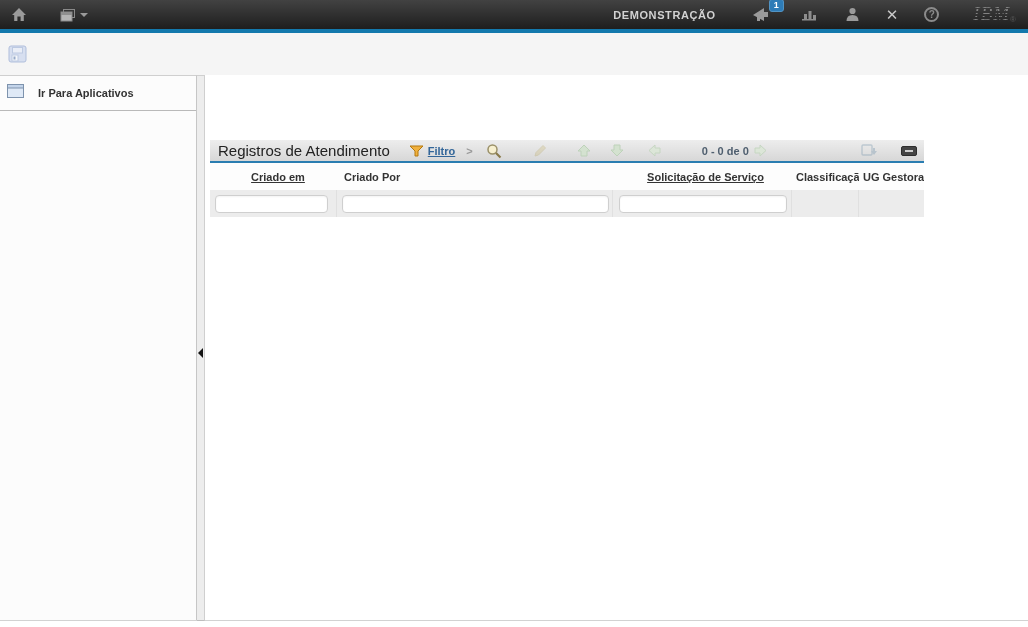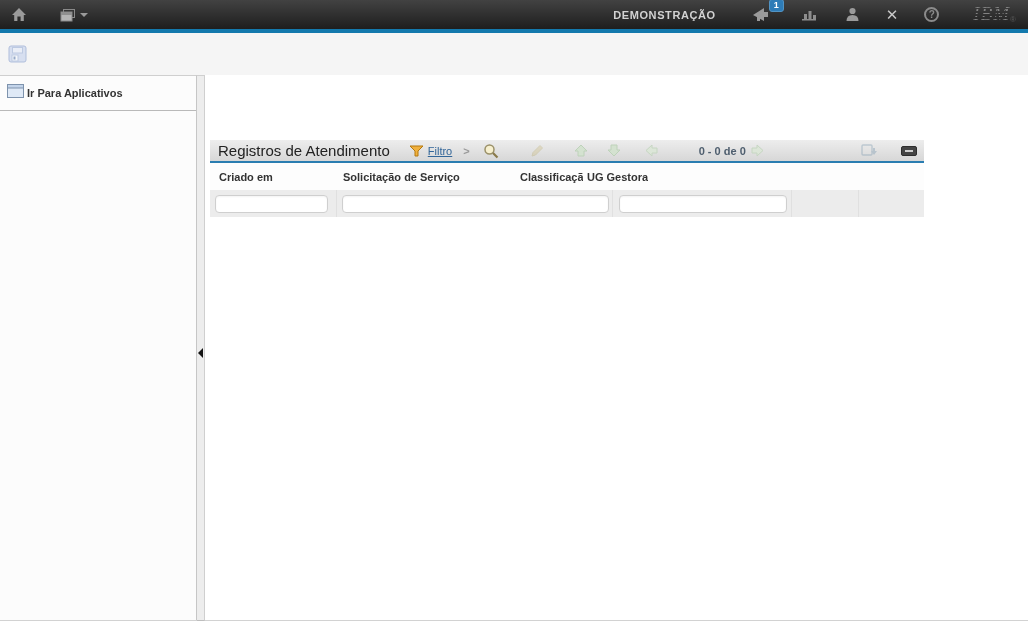--- a/index.html
+++ b/index.html
@@ -43,59 +43,59 @@
     padding-left:8px; }
   .save-btn { cursor:pointer; opacity:.9; }
 
   
   .content { display:flex; height:552px; position:relative; }
   .bottom-rule { position:absolute; left:0; top:545px; width:1028px; height:1px;
     background:#d2d2d2; }
   .sidebar { width:197px; height:546px; background:#fcfcfc;
     border-top:1px solid #cfcfcf; border-right:1px solid #c6c6c6;
     border-bottom:1px solid #bdbdbd; }
-  .sidebar-header { display:flex; align-items:center; gap:3px; padding:8px 7px;
+  .sidebar-header { display:flex; align-items:center; gap:14px; padding:8px 7px;
     border-bottom:1px solid #b9b9b9; cursor:pointer; }
   .sidebar-header-label { font-size:11px; font-weight:bold; color:#333; }
   .splitter { width:8px; height:546px; background:#ededed;
     border-top:1px solid #cfcfcf; border-right:1px solid #cfcfcf;
     border-bottom:1px solid #bdbdbd; position:relative; cursor:col-resize; }
   .splitter-handle { position:absolute; top:272px; left:1px; width:0; height:0;
     border-top:5px solid transparent; border-bottom:5px solid transparent;
     border-right:5px solid #141414; cursor:pointer; }
 
   .main { flex:1; background:#fff; padding:25px 0 0 5px; }
   .new-btn { margin-left:9px; font-family:"Liberation Sans",sans-serif;
     font-size:11px; font-weight:bold; color:#333; padding:4px 11px 5px;
     background:linear-gradient(#fbfbfb,#e1e1e1); border:1px solid #919191;
     border-radius:2px; outline:1px dotted #777; outline-offset:-4px; cursor:pointer; }
 
   
   .table-wrap { width:714px; margin-top:7px; }
   .section-header { height:23px; background:linear-gradient(#ededed,#d7d7d7);
     border-bottom:2px solid #2a7db1; display:flex; align-items:center;margin-top:40px; }
   .section-title { font-size:15px; color:#222; padding-left:8px; white-space:nowrap; }
-  .filtro-link { margin-left:4px; font-size:11px; font-weight:normal; color:#369;
+  .filtro-link { margin-left:4px; font-size:11px; font-weight:bold; color:#369;
     text-decoration:underline; cursor:pointer; }
   .funnel-btn { margin-left:19px; cursor:pointer; }
   .chev { margin-left:11px; color:#9a9a9a; font-size:11px; font-weight:bold;
     cursor:pointer; }
   .mag-btn { margin-left:13px; cursor:pointer; }
   .dim { cursor:default; }
   .pag-text { font-size:11px; font-weight:bold; color:#4e5e6e; margin:0 5px;
     white-space:nowrap;padding-left:36px; }
   .minimize-btn { width:16px; height:10px; border-radius:2px; background:#454545;
     border:1px solid #2e2e2e; display:inline-block; position:relative; cursor:pointer; }
   .minimize-btn::after { content:""; position:absolute; left:3px; top:3px;
     width:8px; height:2px; background:#cfcfcf; }
 
   .thead { display:flex; height:27px; background:#fdfdfd; align-items:center;
     font-size:11px; font-weight:bold; color:#333; }
   .th { white-space:nowrap; overflow:hidden; }
-  .th.sortable { cursor:pointer; }
+  .th.sortable { text-decoration:underline; cursor:pointer;text-align:center; }
   .c1 { width:127px; padding-left:9px; }
   .c2 { width:276px; padding-left:7px; }
   .c3 { width:179px; padding-left:6px; }
   .c4 { width:67px;  padding-left:4px; }
   .c5 { width:65px;  padding-left:4px; }
 
   .filter-row { display:flex; height:27px; background:#ececec; align-items:center; }
   .fcell { height:100%; display:flex; align-items:center; border-right:1px solid #e0e0e0; }
   .fcell:last-child { border-right:none; }
   .fcell.c1,.fcell.c2,.fcell.c3,.fcell.c4,.fcell.c5 { padding-left:0; }
@@ -238,20 +238,21 @@
           <svg width="16" height="13" viewBox="0 0 16 13">
             <rect x="1" y="1" width="10" height="10" rx="1" fill="none" stroke="#7d9ab0" stroke-width="1.4"></rect>
             <polygon points="12,4 12,7 10,7 13,11 16,7 14,7 14,4" fill="#7d9ab0"></polygon>
           </svg>
         </span>
         <span class="minimize-btn" style="margin-left:24px; margin-right:7px;"></span>
       </div>
 
       <div class="thead">
         <span class="th c1 sortable">Criado em</span>
+        <span class="th c2">Criado Por</span>
         <span class="th c3 sortable">Solicitação de Serviço</span>
         <span class="th c4">Classificação</span>
         <span class="th c5">UG Gestora</span>
       </div>
 
       <div class="filter-row">
         <span class="fcell c1">
             <input class="filter-input fi1" value="" style="">
           </span>
         <span class="fcell c2">

